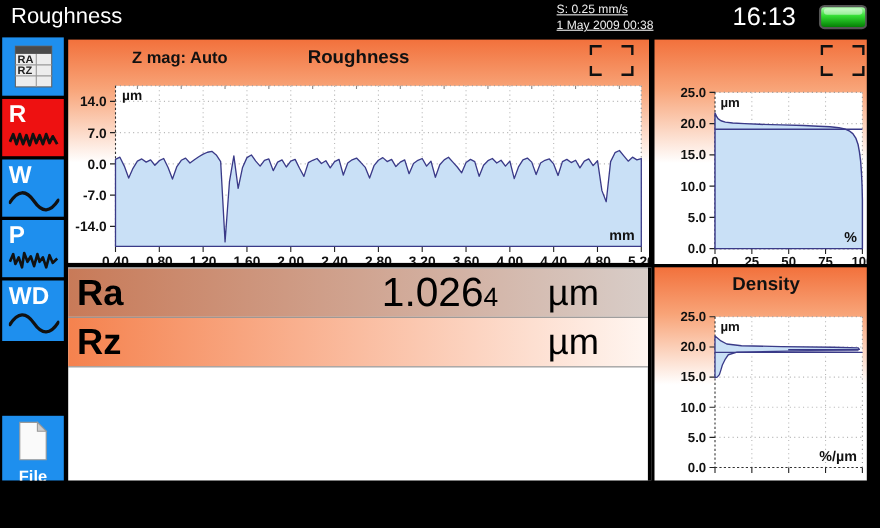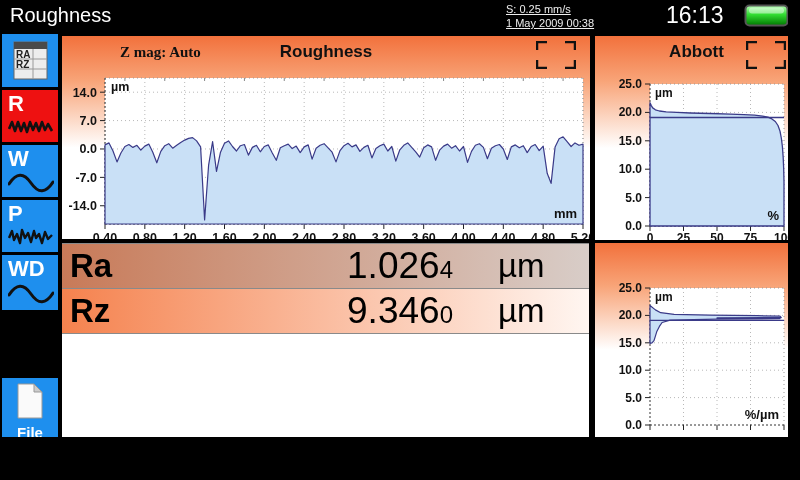--- a/index.html
+++ b/index.html
@@ -22,21 +22,21 @@
   .sbtn-p{top:200px;height:52px;}
   .sbtn-wd{top:255px;height:55px;}
   .sbtn-file{top:378px;height:59px;text-align:center;padding:4px 0 0 0;}
   .sbtn-file .lbl{font-size:15px;line-height:17px;}
   
   .panel{position:absolute;background:linear-gradient(180deg,var(--panel-orange) 0%,#f8a478 22%,#ffffff 55%);}
   .panel-rough{left:62px;top:36px;width:528px;height:203px;}
   .panel-abbott{left:595px;top:36px;width:203px;height:204px;}
   .panel-density{left:595px;top:243px;width:203px;height:194px;}
   .ptitle{position:absolute;left:0;right:0;top:6px;text-align:center;font-size:17px;font-weight:bold;color:#111;}
-  .zmag{position:absolute;left:58px;top:8px;font-size:15px;font-weight:bold;color:#111;font-family:Liberation Serif, serif;}
+  .zmag{position:absolute;left:58px;top:8px;font-size:15px;font-weight:bold;color:#111;}
   .bracket{position:absolute;}
   .panel-rough .bracket{right:14px;top:5px;}
   .panel-abbott .bracket{right:12px;top:5px;}
   .csvg{position:absolute;left:0;}
   
   .results{position:absolute;left:62px;top:243px;width:530px;height:194px;background:#fff;
            border-right:3px solid #000;box-sizing:border-box;}
   .rrow{position:relative;height:44px;border-bottom:1px solid #8a8a8a;color:#000;}
   .rrow-ra{background:linear-gradient(90deg,var(--ra-row-left),var(--ra-row-right));border-top:1px solid #8a8a8a;}
   .rrow-rz{background:linear-gradient(90deg,var(--rz-row-left),var(--rz-row-right));}
@@ -211,21 +211,20 @@
         <line x1="521" y1="4" x2="521" y2="150" stroke="#999" stroke-dasharray="1,3"></line>
         <line x1="43" y1="4" x2="43" y2="150" stroke="#333" stroke-dasharray="2,2"></line>
         <line x1="43" y1="150" x2="521" y2="150" stroke="#333" stroke-dasharray="2,2"></line>
         <path d="M43.0,70.9L47.0,68.9L51.0,77.0L55.0,87.9L58.9,79.0L62.9,72.5L66.9,70.5L70.9,73.4L74.9,71.3L78.8,76.2L82.8,72.1L86.8,70.1L90.8,78.2L94.8,88.8L98.8,77.4L102.8,71.7L106.7,69.7L110.7,74.2L114.7,71.3L118.7,68.5L122.7,66.1L126.6,64.4L130.6,63.6L134.6,66.9L138.6,72.9L142.6,145.9L146.6,91.2L150.6,67.7L154.5,97.3L158.5,78.2L162.5,69.3L166.5,66.9L170.5,72.5L174.5,77.0L178.4,71.7L182.4,70.5L186.4,81.1L190.4,73.4L194.4,71.3L198.3,77.8L202.3,72.5L206.3,70.9L210.3,79.0L214.3,86.3L218.3,73.8L222.3,71.7L226.2,70.1L230.2,74.6L234.2,72.1L238.2,78.6L242.2,72.9L246.2,70.9L250.1,85.1L254.1,74.2L258.1,71.3L262.1,69.7L266.1,73.8L270.1,78.2L274.0,87.9L278.0,76.6L282.0,71.7L286.0,69.3L290.0,72.9L294.0,70.9L297.9,77.4L301.9,73.4L305.9,71.3L309.9,83.9L313.9,74.6L317.9,71.7L321.8,70.1L325.8,77.0L329.8,72.5L333.8,87.1L337.8,75.8L341.8,71.3L345.7,68.9L349.7,73.4L353.7,77.8L357.7,83.1L361.7,73.8L365.7,70.9L369.6,72.9L373.6,86.3L377.6,76.2L381.6,72.1L385.6,70.1L389.6,74.2L393.5,71.7L397.5,77.0L401.5,72.5L405.5,88.4L409.5,77.4L413.4,71.3L417.4,69.7L421.4,73.4L425.4,84.7L429.4,74.2L433.4,71.7L437.4,70.5L441.3,75.0L445.3,85.5L449.3,72.9L453.3,70.9L457.3,73.8L461.3,71.7L465.2,78.6L469.2,72.5L473.2,70.5L477.2,76.6L481.2,72.1L485.2,99.3L489.1,109.4L493.1,72.9L497.1,64.8L501.1,62.8L505.1,67.7L509.1,72.5L513.0,68.9L517.0,71.3L521.0,70.1L521,150L43,150Z" fill="#c9e0f6" stroke="#3a3a88" stroke-width="1.2" stroke-linejoin="round"></path>
         <text x="49" y="17" text-anchor="start" font-size="12.5" font-weight="bold" fill="#111" font-family="Liberation Sans, sans-serif">µm</text>
         <text x="515" y="144" text-anchor="end" font-size="13" font-weight="bold" fill="#111" font-family="Liberation Sans, sans-serif">mm</text>
       </svg>
   </div>
 
   <div class="panel panel-abbott">
-    <div class="ptitle">Abbott</div>
     <svg class="bracket" width="40" height="28" viewBox="0 0 40 28">
       <path d="M1,9 V1 H11 M29,1 H39 V9 M39,19 V27 H29 M11,27 H1 V19" fill="none" stroke="#111" stroke-width="2.5"></path>
     </svg>
     <svg id="svg-abbott" class="csvg" style="top:28px" width="203" height="176">
         <rect x="55" y="20" width="134" height="142" fill="#ffffff"></rect>
         <line x1="55" y1="162" x2="55" y2="167" stroke="#222"></line>
         <text x="55" y="178" text-anchor="middle" font-size="12" font-weight="bold" fill="#111" font-family="Liberation Sans, sans-serif">0</text>
         <line x1="88.5" y1="20" x2="88.5" y2="162" stroke="#b8b8b8" stroke-dasharray="1,3"></line>
         <line x1="88.5" y1="162" x2="88.5" y2="167" stroke="#222"></line>
         <text x="88.5" y="178" text-anchor="middle" font-size="12" font-weight="bold" fill="#111" font-family="Liberation Sans, sans-serif">25</text>
@@ -258,20 +257,21 @@
         <line x1="55" y1="20" x2="55" y2="162" stroke="#333" stroke-dasharray="2,2"></line>
         <line x1="55" y1="162" x2="189" y2="162" stroke="#333" stroke-dasharray="2,2"></line>
         <path d="M55.0,38.7L56.3,41.6L57.7,43.9L60.4,45.8L64.4,47.0L71.1,47.8L81.8,48.4L95.2,49.0L115.3,49.5L135.4,50.1L148.8,50.7L159.5,51.2L167.6,52.1L172.9,53.2L176.9,54.9L180.3,57.5L183.0,61.5L185.0,67.1L186.3,74.0L187.4,82.5L188.2,93.8L188.7,105.2L189.0,117.7L189,162L55,162Z" fill="#c9e0f6" stroke="#3a3a88" stroke-width="1.3" stroke-linejoin="round"></path>
         <line x1="55" y1="53.51199999999999" x2="189" y2="53.51199999999999" stroke="#3a3a88" stroke-width="1.3"></line>
         <text x="60" y="33" text-anchor="start" font-size="12" font-weight="bold" fill="#111" font-family="Liberation Sans, sans-serif">µm</text>
         <text x="184" y="156" text-anchor="end" font-size="13" font-weight="bold" fill="#111" font-family="Liberation Sans, sans-serif">%</text>
       </svg>
   </div>
 
   <div class="panel panel-density">
+    <div class="ptitle">Density</div>
     <svg id="svg-density" class="csvg" style="top:27px" width="203" height="167">
         <rect x="55" y="18" width="134" height="137" fill="#ffffff"></rect>
         <line x1="55" y1="155" x2="55" y2="160" stroke="#222"></line>
         <line x1="88.5" y1="18" x2="88.5" y2="155" stroke="#b8b8b8" stroke-dasharray="1,3"></line>
         <line x1="88.5" y1="155" x2="88.5" y2="160" stroke="#222"></line>
         <line x1="122" y1="18" x2="122" y2="155" stroke="#b8b8b8" stroke-dasharray="1,3"></line>
         <line x1="122" y1="155" x2="122" y2="160" stroke="#222"></line>
         <line x1="155.5" y1="18" x2="155.5" y2="155" stroke="#b8b8b8" stroke-dasharray="1,3"></line>
         <line x1="155.5" y1="155" x2="155.5" y2="160" stroke="#222"></line>
         <line x1="189" y1="155" x2="189" y2="160" stroke="#222"></line>
@@ -303,21 +303,20 @@
   </div>
 
   <div class="results">
     <div class="rrow rrow-ra">
       <span class="param">Ra</span>
       <span class="val"><span>1.026</span><span class="sd">4</span></span>
       <span class="unit">µm</span>
     </div>
     <div class="rrow rrow-rz">
       <span class="param">Rz</span>
-      <span class="val"><span>9.346</span><span class="sd">0</span></span>
       <span class="unit">µm</span>
     </div>
   </div>
 
   <div class="bottombar">
     
     
 
     
     

